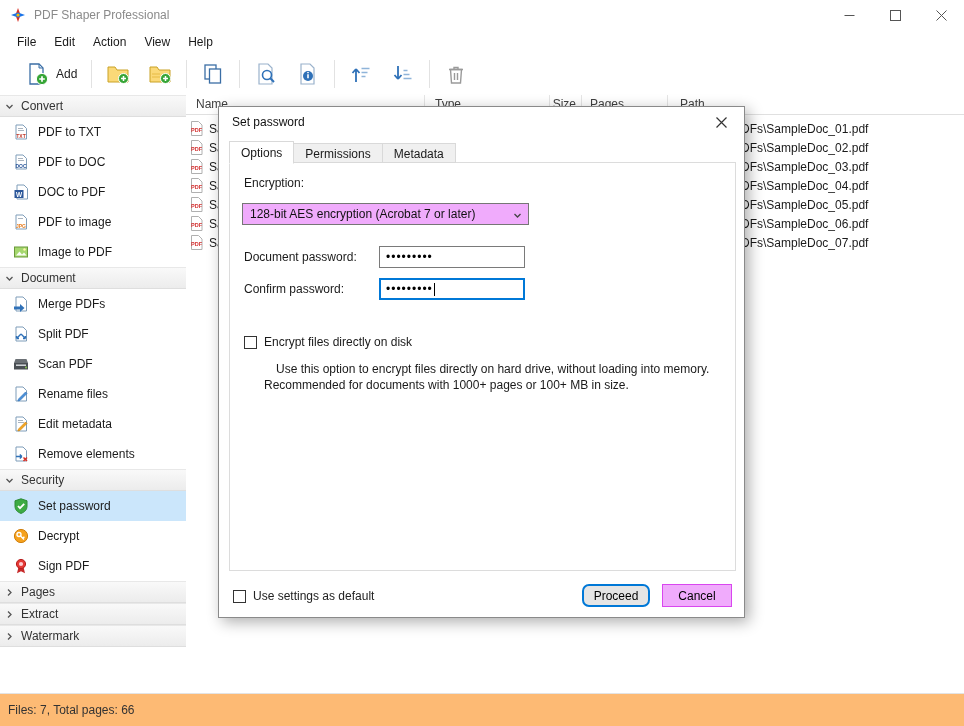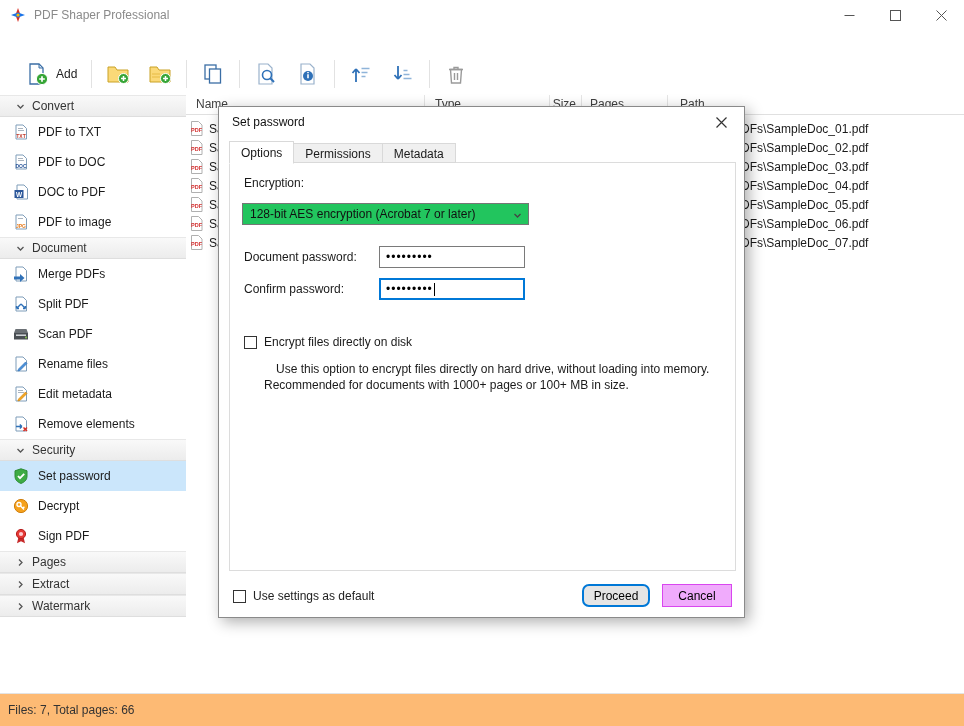--- a/index.html
+++ b/index.html
@@ -17,21 +17,21 @@
   .menubar { position:absolute; top:30px; left:0; right:0; height:23px; display:flex; align-items:center; padding-left:8px; }
   .menu-item { padding:3px 9px; color:#1a1a1a; }
 
   
   .toolbar { position:absolute; top:53px; left:0; right:0; height:42px; display:flex; align-items:center; padding-left:16px; }
   .tool-btn { height:36px; display:flex; align-items:center; gap:7px; padding:0 9px; }
   .tool-sep { width:1px; height:28px; background:#e2e2e2; margin:0 5px; }
 
   
   .sidebar { position:absolute; top:95px; left:0; width:186px; bottom:21px; background:#fff; }
-  .section-hdr { height:22px; background:linear-gradient(#f9f9f9,#ececec); border-top:1px solid #e8e8e8; border-bottom:1px solid #dedede; display:flex; align-items:center; padding-left:16px; gap:7px; color:#333; }
+  .section-hdr { height:22px; background:linear-gradient(#f9f9f9,#ececec); border-top:1px solid #e8e8e8; border-bottom:1px solid #dedede; display:flex; align-items:center; padding-left:5px; gap:7px; color:#333; }
   .side-item { height:30px; display:flex; align-items:center; padding-left:13px; gap:9px; color:#1a1a1a; }
   .side-item.selected { background:#cbe6fb; }
   .sicn { width:16px; height:16px; flex:none; }
 
   
   .main { position:absolute; left:186px; top:95px; right:0; bottom:21px; background:#fff; }
   .thead { position:absolute; top:0; left:0; right:0; height:20px; border-bottom:1px solid #e0e0e0; }
   .th { position:absolute; top:0; height:20px; line-height:19px; color:#404040; border-right:1px solid #e5e5e5; padding-left:10px; overflow:hidden; }
   .th.right { text-align:right; padding-right:5px; padding-left:0; }
   .trow { position:absolute; left:0; right:0; height:19px; display:flex; align-items:center; padding-left:4px; gap:6px; }
@@ -44,21 +44,21 @@
   
   .dialog { position:absolute; left:218px; top:106px; width:527px; height:512px; background:#fff; border:1px solid #8a8a8a; box-shadow:4px 4px 14px rgba(0,0,0,.32); z-index:10; }
   .dlg-title { height:30px; display:flex; align-items:center; padding-left:13px; color:#111; }
   .dlg-close { position:absolute; top:1px; right:1px; width:44px; height:28px; display:flex; align-items:center; justify-content:center; }
   .dlg-tabs { position:absolute; left:10px; top:34px; height:22px; display:flex; align-items:flex-end; z-index:3; }
   .tab { height:20px; line-height:20px; padding:0 11px; background:#f0f0f0; border:1px solid #d9d9d9; border-left-width:0; color:#1a1a1a;text-align:center; }
   .tab:first-child { border-left-width:1px; }
   .tab.active { height:23px; line-height:22px; background:#fff; border-left-width:1px; margin-bottom:-1px; border-bottom:1px solid #fff; }
   .dlg-panel { position:absolute; left:10px; top:55px; width:507px; height:409px; border:1px solid #dcdcdc; background:#fff; }
   .plabel { position:absolute; color:#1a1a1a; }
-  .combo { position:absolute; left:12px; top:40px; width:287px; height:22px; border:1px solid #767676; background:#22c55e; display:flex; align-items:center; padding-left:7px; color:#111; }
+  .combo { position:absolute; left:12px; top:40px; width:287px; height:22px; border:1px solid #767676; background:#f0abfc; display:flex; align-items:center; padding-left:7px; color:#111; }
   .combo .arr { position:absolute; right:6px; top:7px; }
   .pwfield { position:absolute; width:146px; height:22px; border:1px solid #7a7a7a; background:#fff; display:flex; align-items:center; padding-left:6px; font-size:12px; letter-spacing:1px; color:#000; }
   .pwfield.focused { border:2px solid #0078d7; padding-left:5px; }
   .caret { display:inline-block; width:1px; height:13px; background:#000; margin-left:1px; }
   .cb { width:13px; height:13px; border:1px solid #333; background:#fff; flex:none; }
   .cbrow { position:absolute; display:flex; align-items:center; gap:7px; color:#1a1a1a; }
   .help { position:absolute; left:34px; color:#1a1a1a; line-height:16px; width:440px; }
   .dlg-footer-cb { position:absolute; left:14px; top:482px; display:flex; align-items:center; gap:7px; }
   .btn { position:absolute; height:23px; display:flex; align-items:center; justify-content:center; background:#f0abfc; border:1px solid #d946ef; color:#000; }
   .btn.default { border:2px solid #0078d7; background:#e5e5e5; }
@@ -87,20 +87,27 @@
           </svg>
       </div>
       <div class="win-btn">
         <svg width="11" height="11" viewBox="0 0 11 11">
             <path d="M0.5 0.5 L10.5 10.5 M10.5 0.5 L0.5 10.5" stroke="#555" stroke-width="1"></path>
           </svg>
       </div>
     </div>
   </div>
 
+  <div class="menubar">
+    <span class="menu-item">File</span>
+    <span class="menu-item">Edit</span>
+    <span class="menu-item">Action</span>
+    <span class="menu-item">View</span>
+    <span class="menu-item">Help</span>
+  </div>
 
   <div class="toolbar">
     <div class="tool-btn">
       <svg width="24" height="24" viewBox="0 0 24 24">
         <path d="M5 2 h9 l4 4 v16 H5 Z" fill="#fff" stroke="#3b6ea5" stroke-width="1.3"></path>
         <path d="M14 2 l4 4 h-4 z" fill="#cfe0f1" stroke="#3b6ea5" stroke-width="1"></path>
         <circle cx="17" cy="17" r="5.6" fill="#36a536" stroke="#fff" stroke-width="1"></circle>
         <path d="M17 14.2 v5.6 M14.2 17 h5.6" stroke="#fff" stroke-width="1.7"></path>
       </svg>
       <span>Add</span>
@@ -197,20 +204,28 @@
         </svg>
       <span>DOC to PDF</span>
     </div>
     <div class="side-item">
       <svg class="sicn" viewBox="0 0 16 16">
           <path d="M3 1 h7 l3.5 3.5 V15 H3 Z" fill="#fff" stroke="#7f9db9"></path>
           <path d="M5 4.5 h5" stroke="#aab4bf" stroke-width="1"></path>
           <text x="8" y="13.5" font-size="5" text-anchor="middle" fill="#e67e22" font-weight="bold">JPG</text>
         </svg>
       <span>PDF to image</span>
+    </div>
+    <div class="side-item">
+      <svg class="sicn" viewBox="0 0 16 16">
+          <rect x="1.5" y="3" width="13" height="10" fill="#a5d76e" stroke="#6a9a3a"></rect>
+          <path d="M3 11.5 L6.5 7.5 L9 10.5 L11 8.5 L13.5 11.5 Z" fill="#ffffff" opacity="0.92"></path>
+          <circle cx="11.5" cy="5.5" r="1.2" fill="#fff7ae"></circle>
+        </svg>
+      <span>Image to PDF</span>
     </div>
 
     <div class="section-hdr">
       <svg width="9" height="9" viewBox="0 0 9 9">
           <path d="M1.5 3 L4.5 6 L7.5 3" fill="none" stroke="#555" stroke-width="1.3"></path>
         </svg>
       <span>Document</span>
     </div>
     <div class="side-item">
       <svg class="sicn" viewBox="0 0 16 16">

